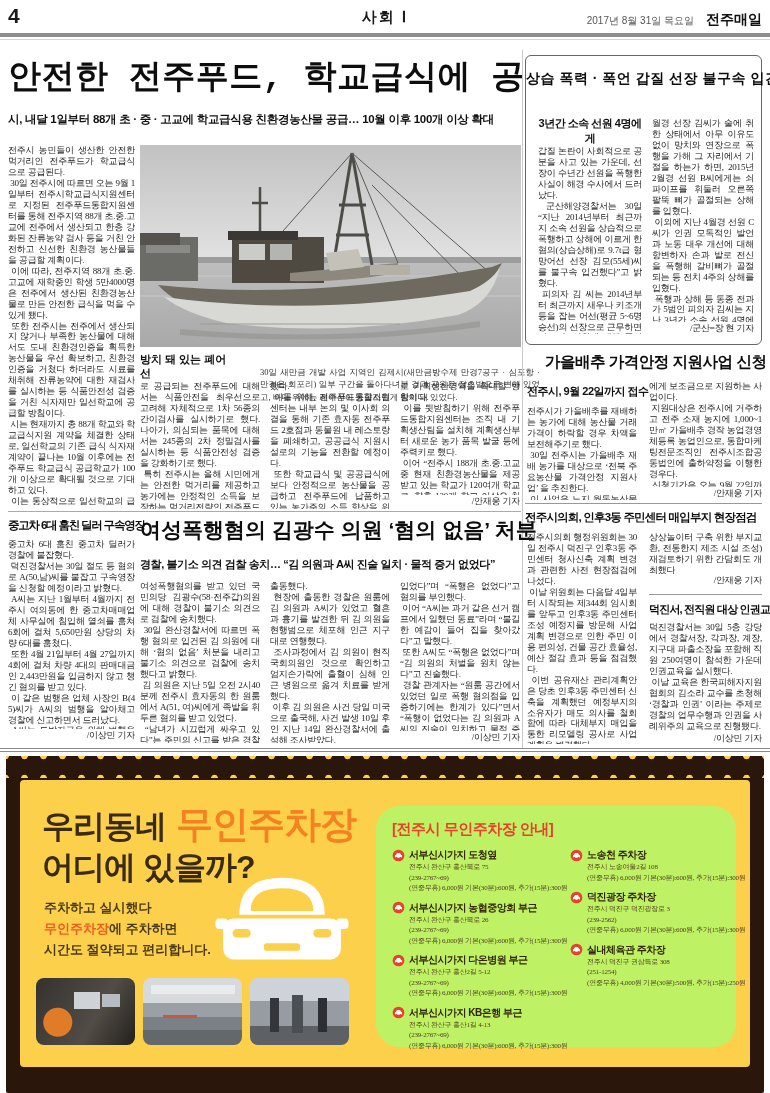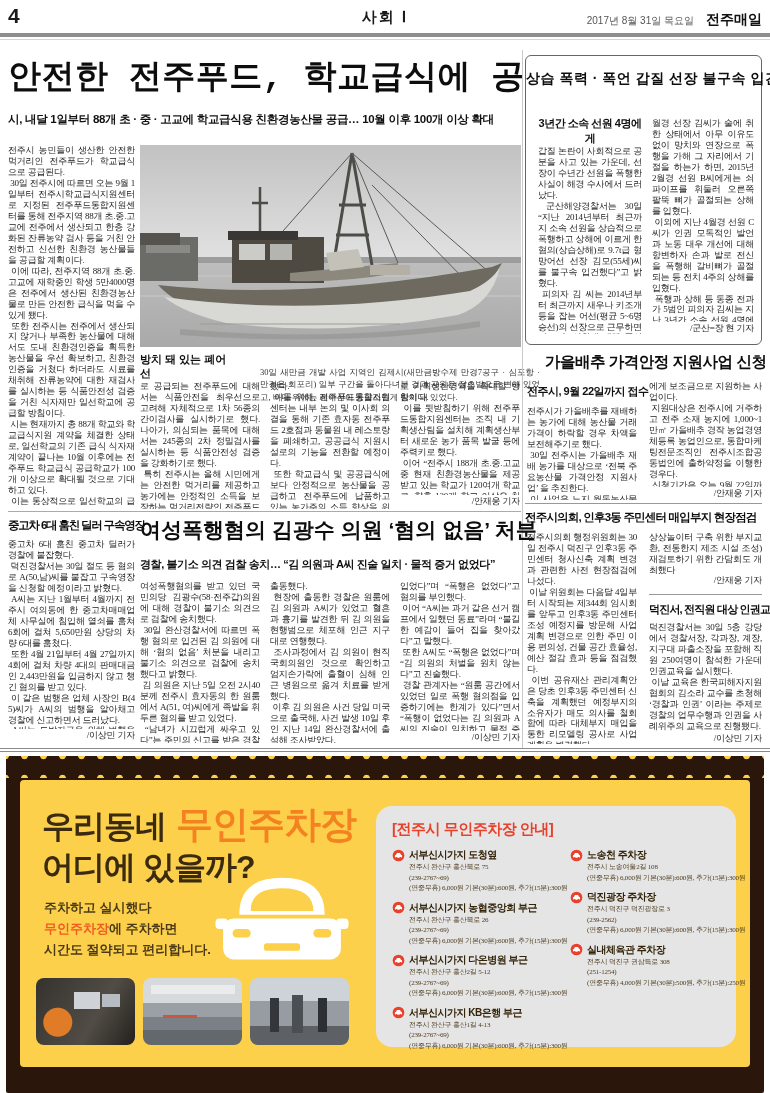--- a/index.html
+++ b/index.html
@@ -40,21 +40,21 @@
   .ad-dots{
     background-image:radial-gradient(circle, #fcd04a 3px, rgba(0,0,0,0) 3.6px);
     background-size:19px 22px;background-position:9px 11px;
   }
   .ad-yellow{background:#fcd04a;border-radius:4px;}
   .ad-t1a{font-size:32px;font-weight:900;color:#3a2a10;letter-spacing:-1px;}
   .ad-t1b{font-size:37px;font-weight:900;color:#f58220;letter-spacing:-1px;margin-left:10px;}
   .ad-t2{font-size:32px;font-weight:900;color:#3a2a10;letter-spacing:-1px;}
   .ad-desc{font-size:13px;color:#4a3a18;line-height:1.6;font-weight:bold;}
   .ad-desc .hl{color:#f05a23;}
-  .ad-panel{background:#e5e5e5;border-radius:16px;padding:14px 16px;box-sizing:border-box;}
+  .ad-panel{background:#bef264;border-radius:23px;padding:14px 16px;box-sizing:border-box;}
   .ad-panel-title{font-size:15px;font-weight:900;color:#e8412c;letter-spacing:-0.5px;}
   .p-item{margin-bottom:7px;}
   .p-name{font-size:10px;font-weight:900;color:#332409;letter-spacing:-0.5px;white-space:nowrap;display:flex;align-items:center;gap:4px;}
   .p-line{font-size:7px;color:#4f3d20;line-height:1.5;white-space:nowrap;letter-spacing:-0.2px;padding-left:17px;}
   .ad-photo{width:99px;height:67px;border-radius:8px;}
   .ph1{background:
     radial-gradient(circle at 22% 66%, #e07b28 14px, rgba(0,0,0,0) 15px),
     linear-gradient(#cfd2d6,#cfd2d6) 52% 28%/26px 17px no-repeat,
     linear-gradient(#b7bcc2,#b7bcc2) 82% 30%/18px 13px no-repeat,
     linear-gradient(120deg,#35322e,#514c45 60%,#23201d);}

